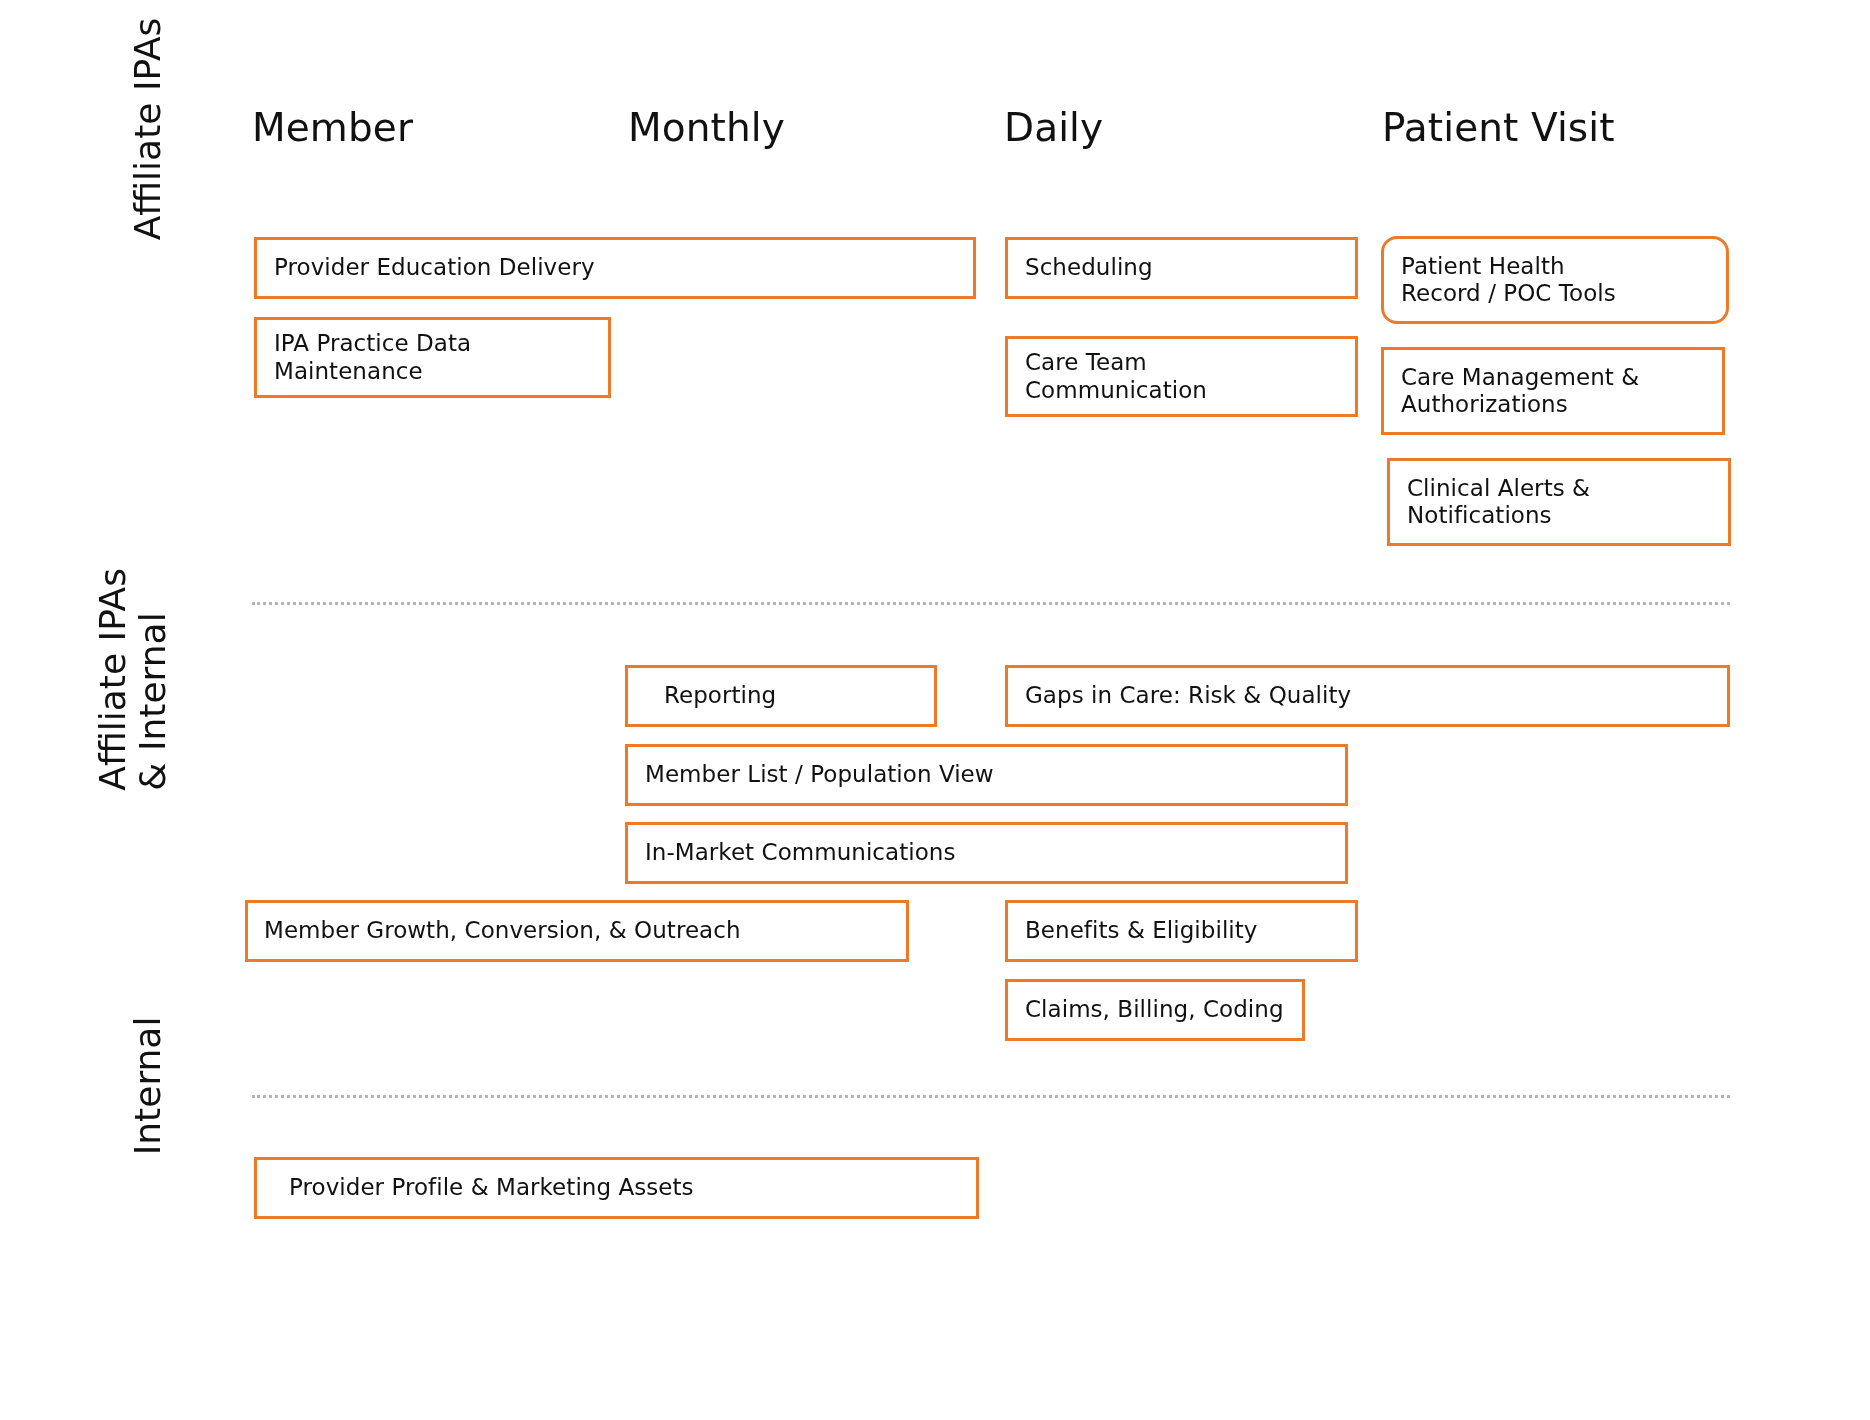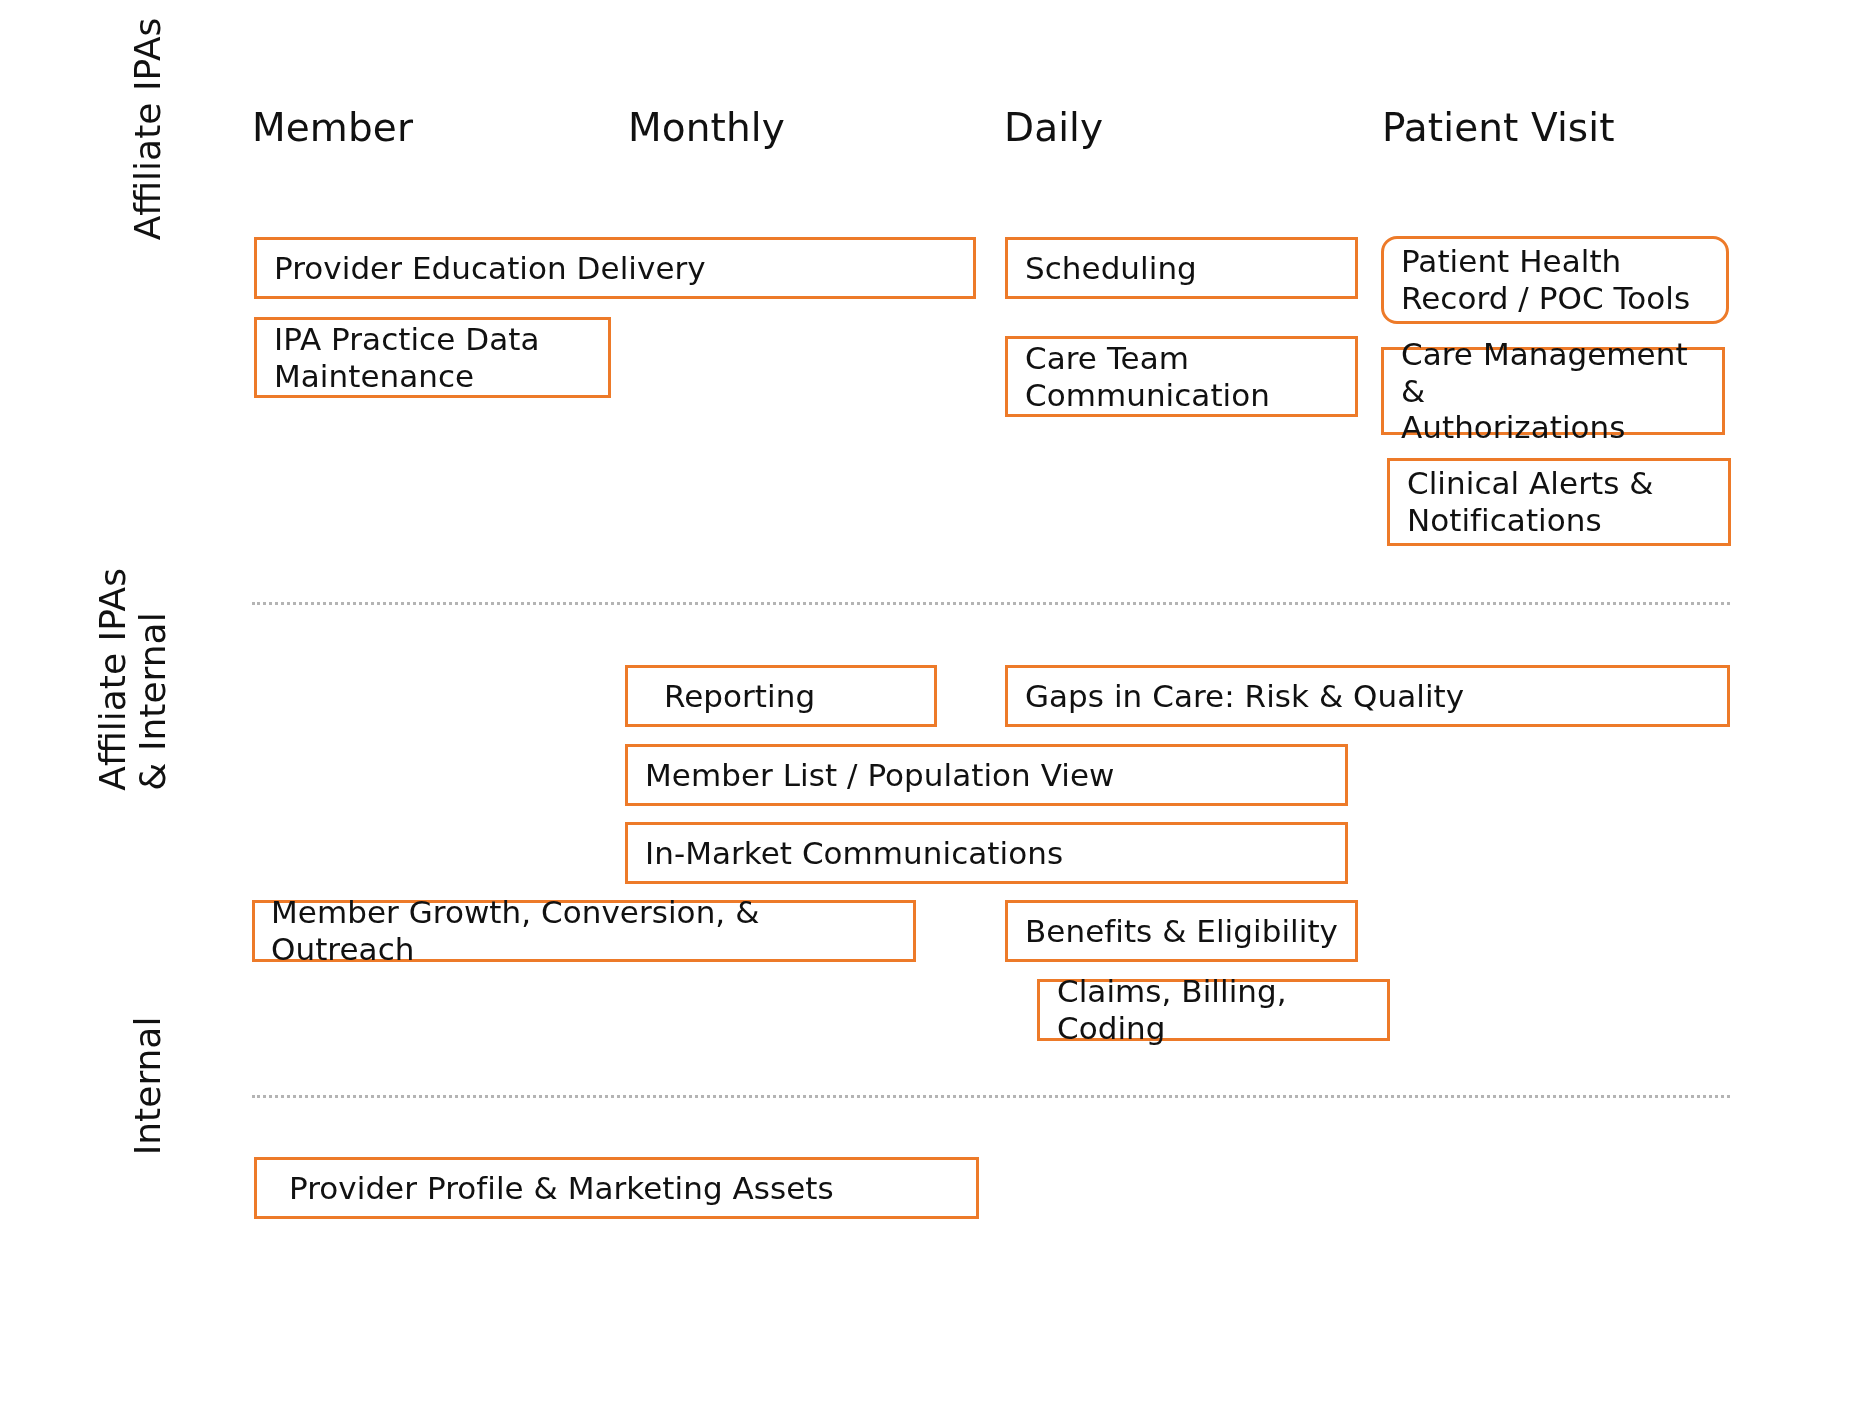--- a/index.html
+++ b/index.html
@@ -49,21 +49,21 @@
     position: absolute;
     box-sizing: border-box;
     border: 3px solid #ED7A29;
     background: #ffffff;
     display: flex;
     align-items: center;
     padding-left: 17px;
     padding-right: 12px;
   }
   .cap-box .cap-text {
-    font-size: 31px;
+    font-size: 23px;
     line-height: 1.18;
     color: #111111;
     white-space: pre-line;
     letter-spacing: 0.05px;
   }
 
   
   .divider {
     position: absolute;
     height: 0;
@@ -134,29 +134,29 @@
   </div>
 
   <div class="cap-box" style="left:625px; top:744px; width:723px; height:62px;">
     <span class="cap-text">Member List / Population View</span>
   </div>
 
   <div class="cap-box" style="left:625px; top:822px; width:723px; height:62px;">
     <span class="cap-text">In-Market Communications</span>
   </div>
 
-  <div class="cap-box" style="left:252px; top:900px; width:664px; height:62px;padding-left:16px;">
+  <div class="cap-box" style="left:245px; top:900px; width:664px; height:62px;padding-left:16px;">
     <span class="cap-text">Member Growth, Conversion, &amp; Outreach</span>
   </div>
 
   <div class="cap-box" style="left:1005px; top:900px; width:353px; height:62px;">
     <span class="cap-text">Benefits &amp; Eligibility</span>
   </div>
 
-  <div class="cap-box" style="left:1005px; top:979px; width:353px; height:62px;margin-left:32px;">
+  <div class="cap-box" style="left:1005px; top:979px; width:300px; height:62px;">
     <span class="cap-text">Claims, Billing, Coding</span>
   </div>
 
   <div class="divider" style="left:252px; top:1095px; width:1478px;"></div>
 
   <div class="cap-box" style="left:254px; top:1157px; width:725px; height:62px;padding-left:32px;">
     <span class="cap-text">Provider Profile &amp; Marketing Assets</span>
   </div>
 
 </div>

